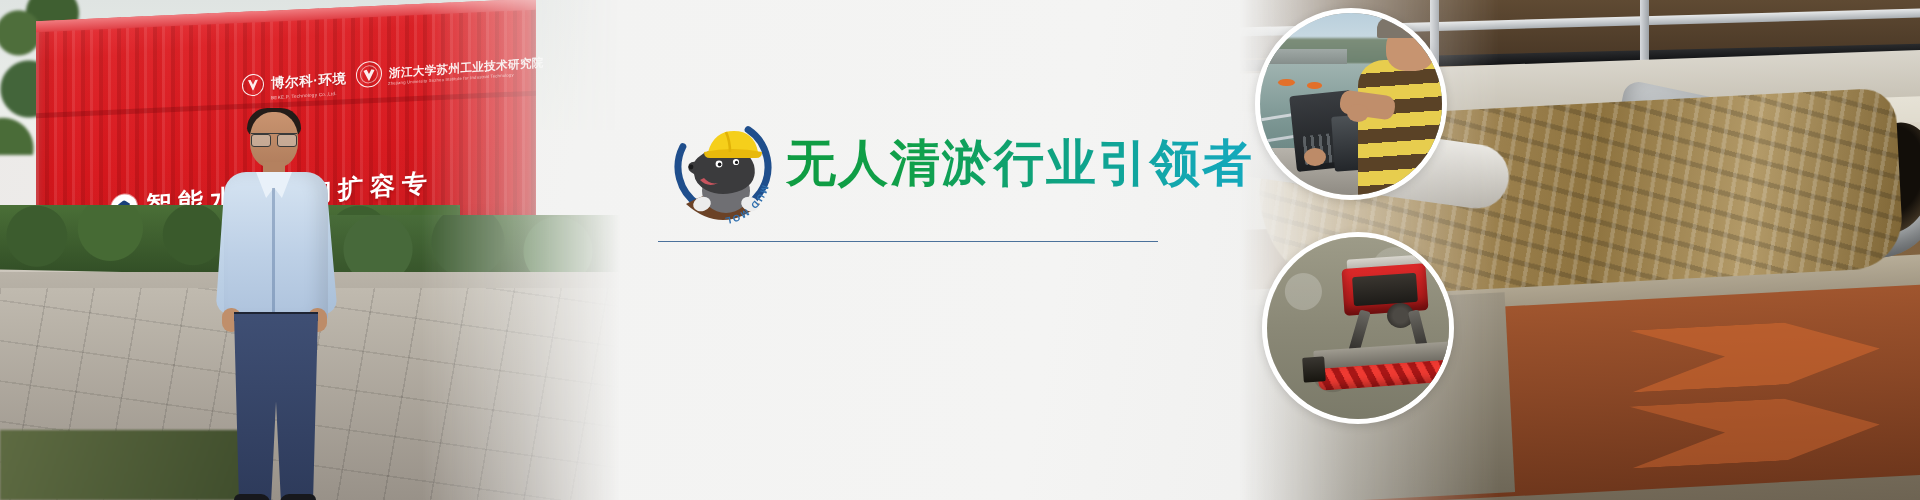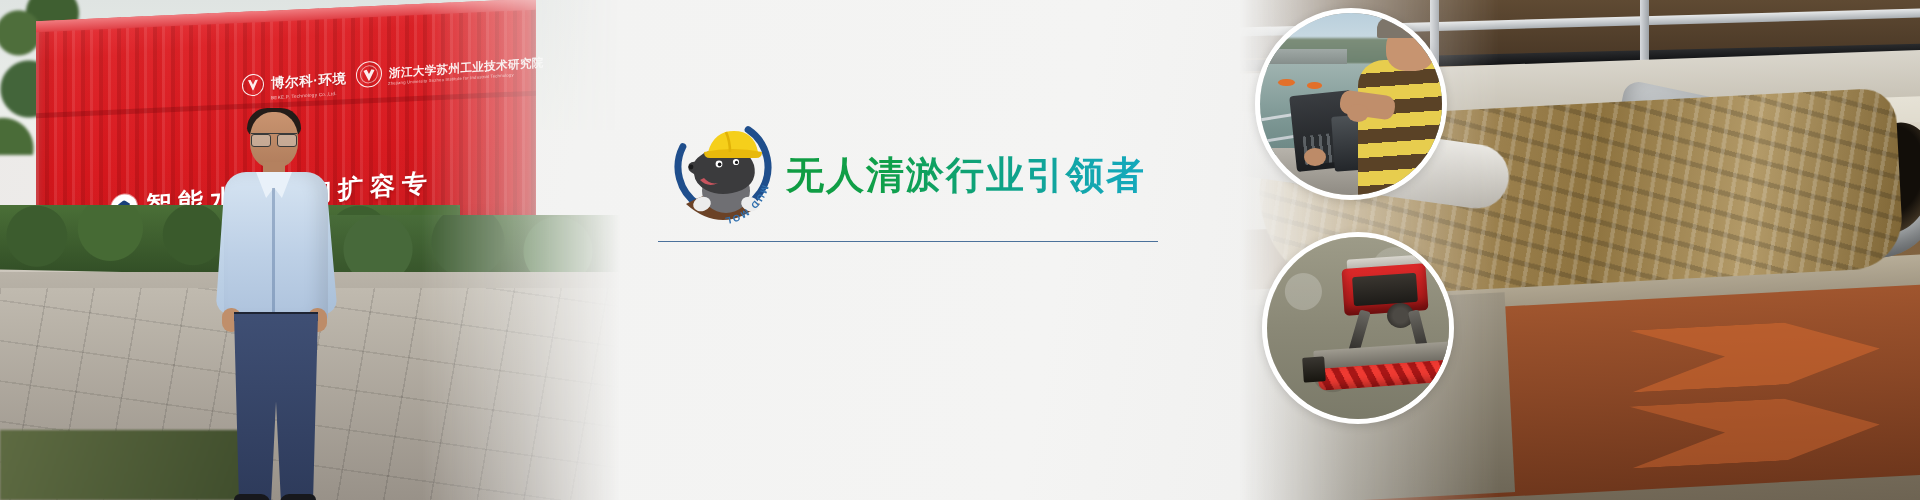--- a/index.html
+++ b/index.html
@@ -209,26 +209,25 @@
   }
   .p-belt { position:absolute; left:16px; top:200px; width:84px; height:9px; background:#1e2433; }
   .p-shoe-l { position:absolute; left:16px; top:382px; width:36px; height:14px; border-radius:6px 9px 4px 4px; background:#17181c; }
   .p-shoe-r { position:absolute; left:62px; top:382px; width:36px; height:14px; border-radius:9px 6px 4px 4px; background:#17181c; }
 
   
   .center { position:absolute; left:636px; top:0; width:560px; height:500px; }
   .logo-wrap { position:absolute; left:28px; top:108px; width:118px; height:118px; }
   .headline {
     position:absolute; left:150px; top:130px;
-    font-size:38px; font-weight:900; letter-spacing:2px; white-space:nowrap;
+    font-size:50px; font-weight:900; letter-spacing:2px; white-space:nowrap;
     background:linear-gradient(90deg,#0f9c42 0%,#10a04a 28%,#0ea389 62%,#13a7b0 85%,#14a9bd 100%);
     -webkit-background-clip:text; background-clip:text;
     -webkit-text-fill-color:transparent; color:transparent;
     font-family:"DejaVu Sans","Liberation Sans",sans-serif;
-    margin-top:20px;
   }
   .divider {
     position:absolute; left:22px; top:241px; width:500px; height:0;
     border-top:1.6px solid #3d6694; opacity:.92;
   }
 
   
   .right-photo {
     position:absolute; right:0; top:0; width:680px; height:500px; overflow:hidden;
     -webkit-mask-image:linear-gradient(to left,#000 0,#000 62%,rgba(0,0,0,.5) 84%,rgba(0,0,0,0) 100%);

